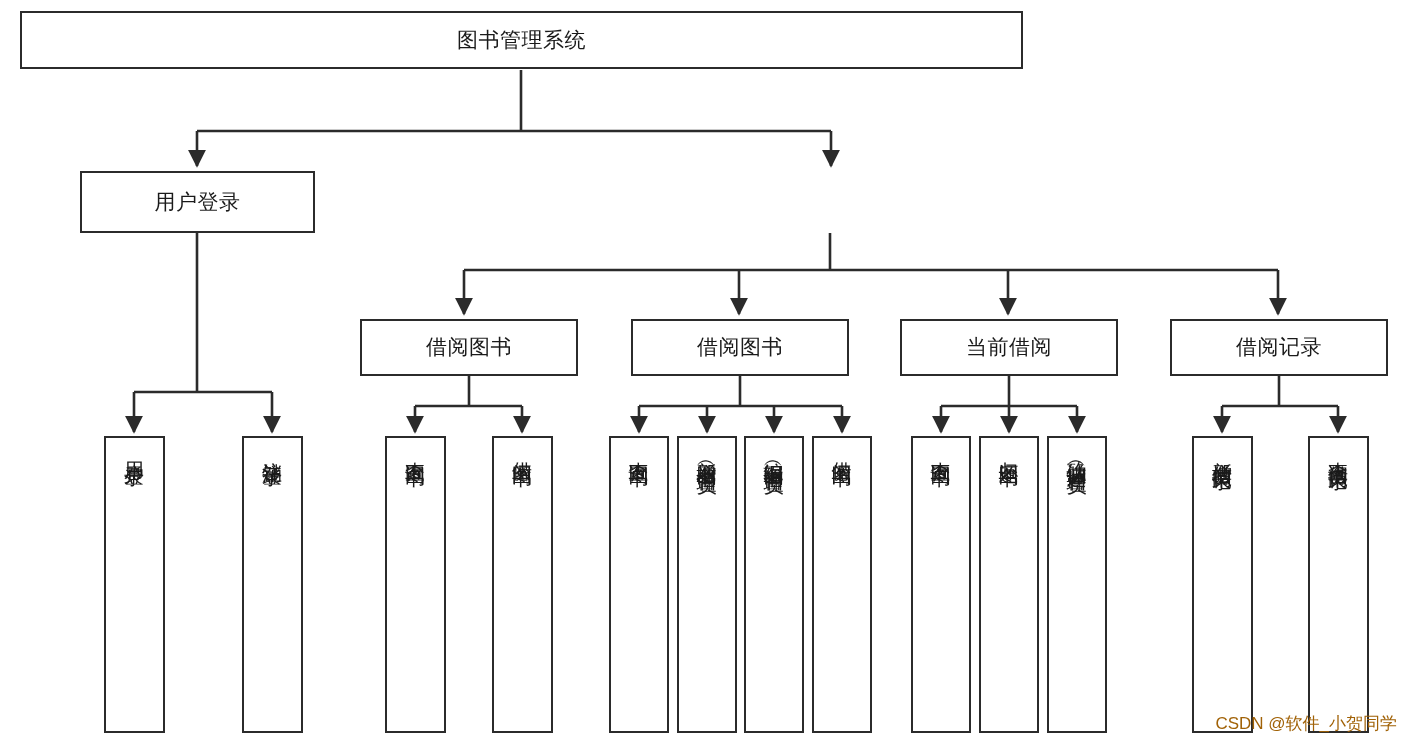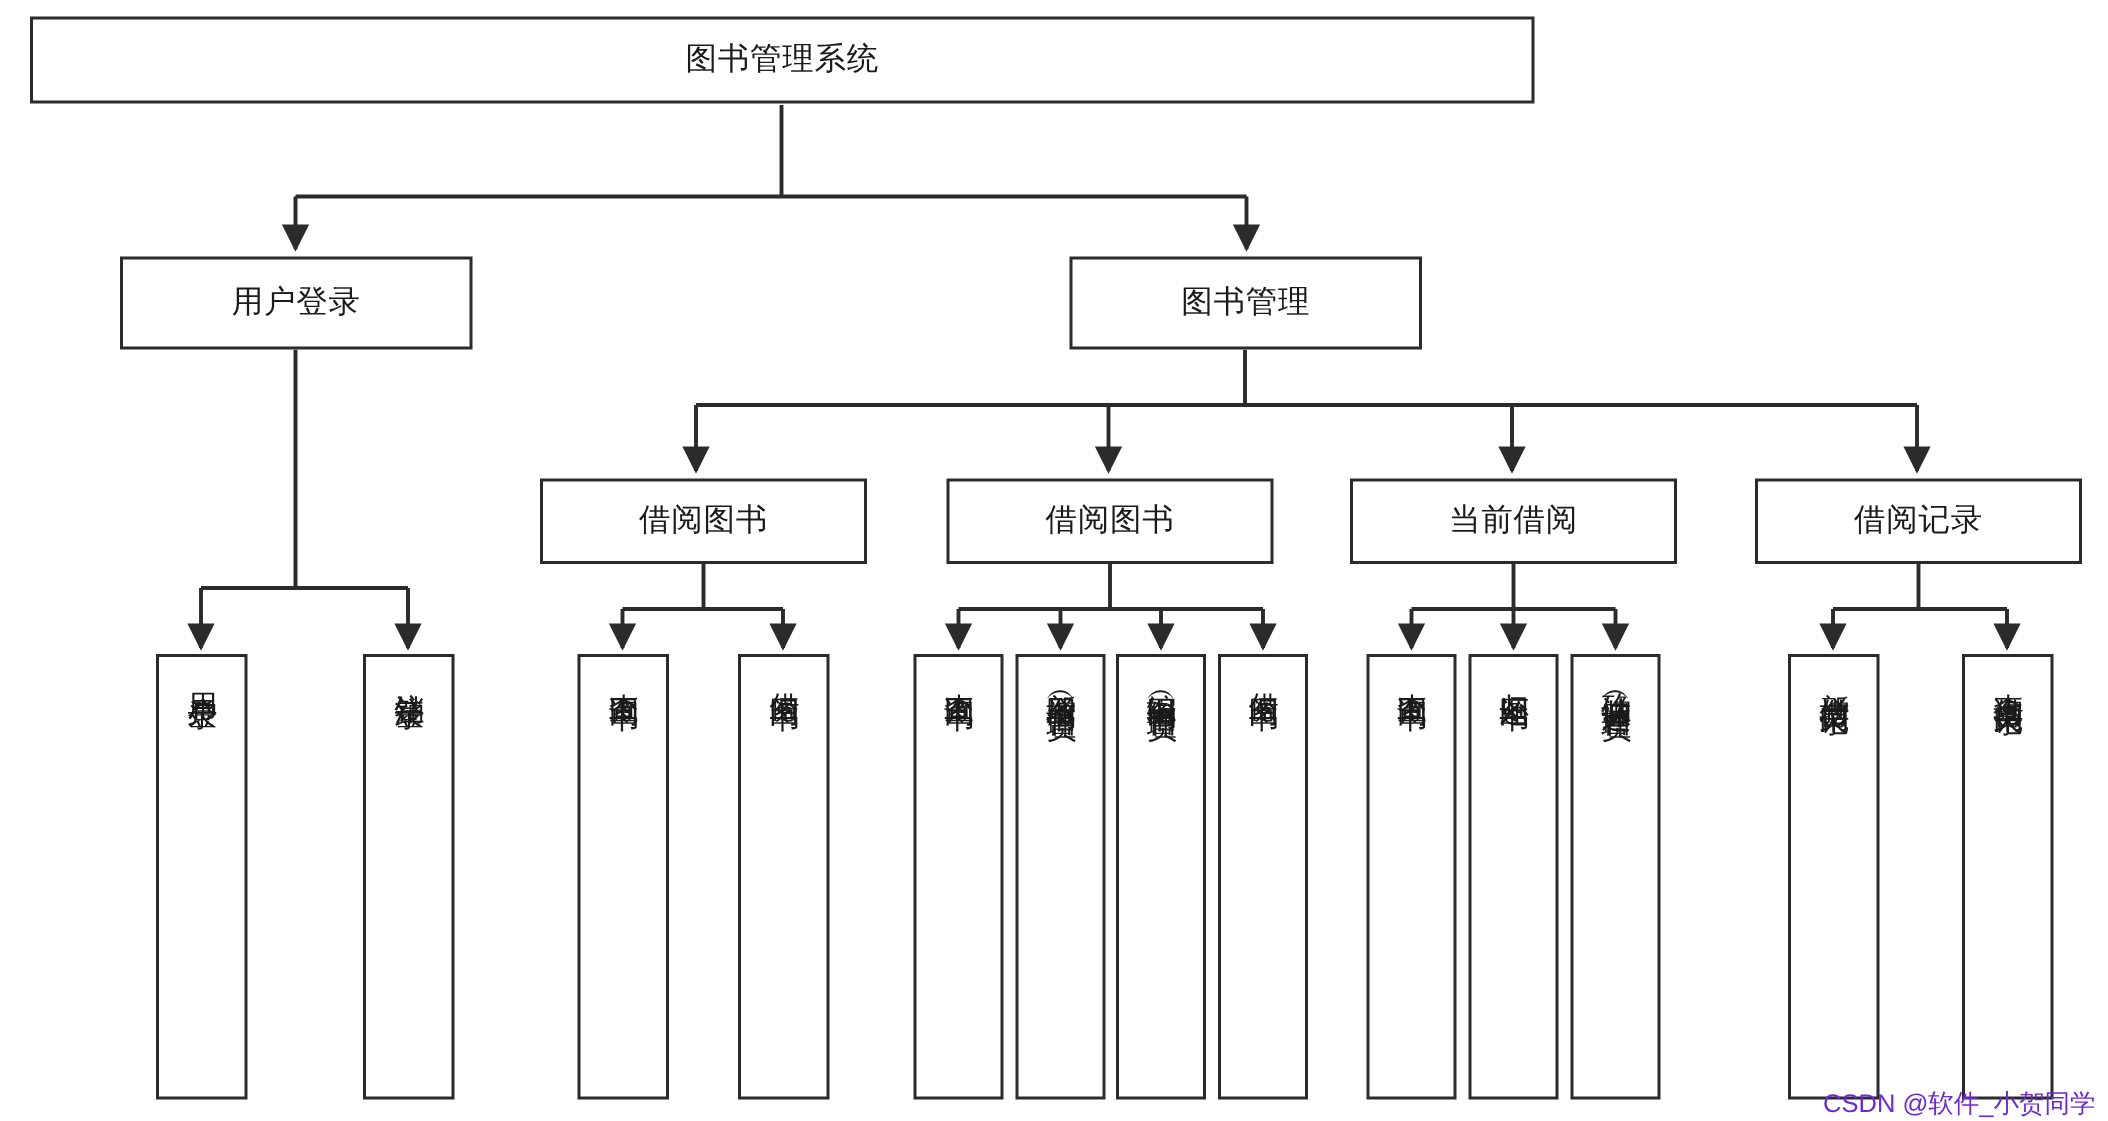--- a/index.html
+++ b/index.html
@@ -51,23 +51,23 @@
   .node.vertical .node-label {
     writing-mode: vertical-rl;
     text-orientation: upright;
     font-size: 20px;
     letter-spacing: 2px;
     line-height: 1.1;
   }
   #watermark {
     position: absolute;
     right: 8px;
-    bottom: 0;
+    bottom: 12px;
     font-size: 17px;
-    color: #6d28d9;
+    color: #a16207;
     font-family: "Liberation Sans", "DejaVu Sans", sans-serif;
     white-space: nowrap;
     user-select: none;
   }
 </style>
 </head>
 <body>
 
 <div id="canvas">
 
@@ -122,23 +122,20 @@
   </svg>
 
   <div class="node horizontal" style="left:20px; top:11px; width:1003px; height:58px;">
     <span class="node-label">图书管理系统</span>
   </div>
 
   <div class="node horizontal" style="left:80px; top:171px; width:235px; height:62px;">
     <span class="node-label">用户登录</span>
   </div>
 
-  <div class="node horizontal" style="left:713px; top:171px; width:235px; height:62px;">
-    <span class="node-label">图书管理</span>
-  </div>
 
   <div class="node horizontal" style="left:360px; top:319px; width:218px; height:57px;">
     <span class="node-label">借阅图书</span>
   </div>
 
   <div class="node horizontal" style="left:631px; top:319px; width:218px; height:57px;">
     <span class="node-label">借阅图书</span>
   </div>
 
   <div class="node horizontal" style="left:1170px; top:319px; width:218px; height:57px;">

